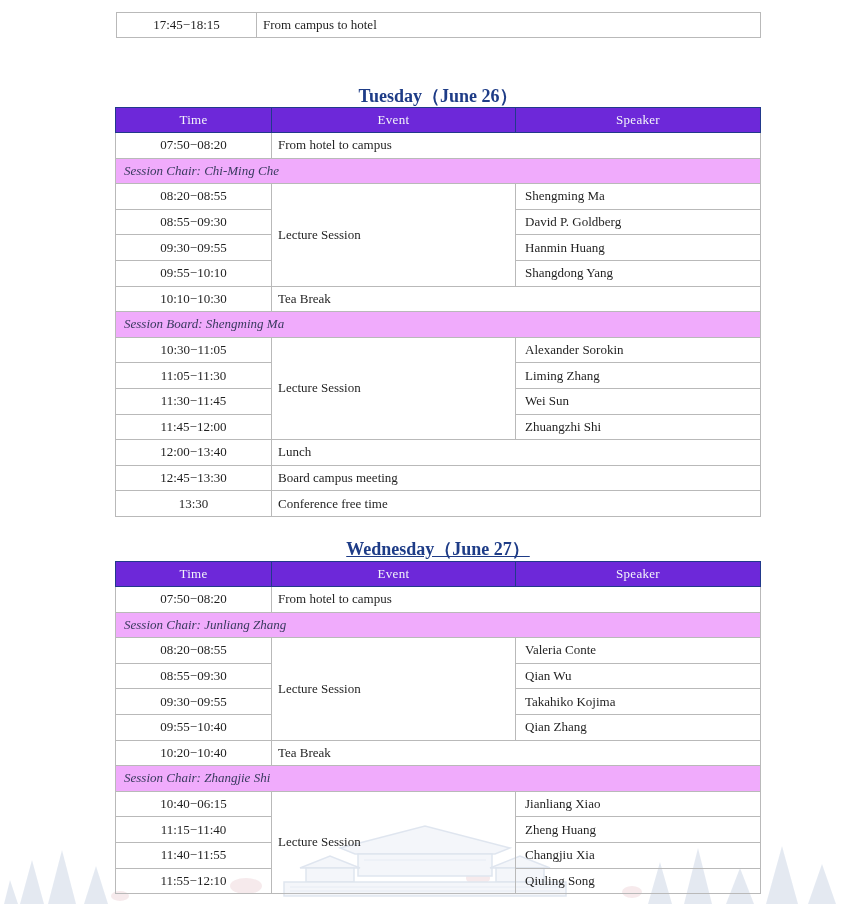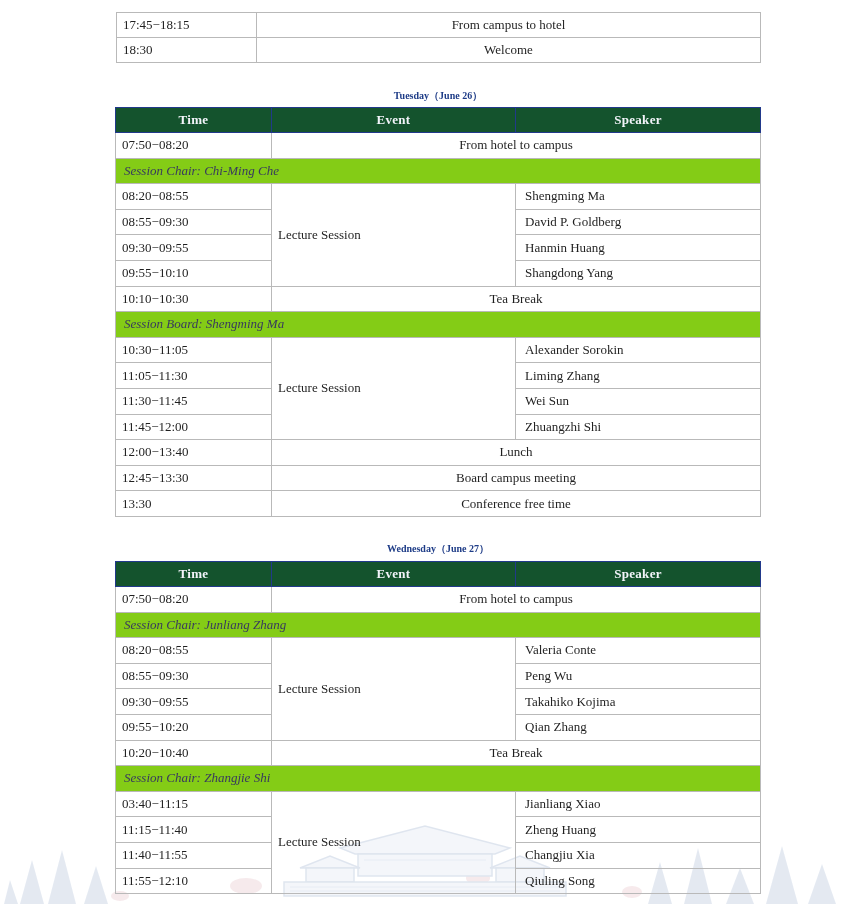--- a/index.html
+++ b/index.html
@@ -44,51 +44,51 @@
     left: 116px;
     top: 12px;
     width: 644px;
   }
   .top-table tr { height: 25px; }
   .day-title {
     position: absolute;
     width: 644px;
     left: 116px;
     text-align: center;
-    font-size: 10px;
+    font-size: 18px;
     font-weight: bold;
     color: #1e3c87;
     line-height: 16px;
     z-index: 1;
   }
   .tue-title { top: 88px; }
-  .wed-title { top: 541px; }
+  .wed-title { top: 541px; text-decoration: underline; }
   .day-table {
     position: absolute;
     left: 115px;
     width: 645px;
   }
   .tue-table { top: 107px; }
   .wed-table { top: 561px; }
   .day-table thead tr { height: 25px; }
   .day-table tbody tr { height: 25.6px; }
   th {
-    background: #14532d;
+    background: #6d28d9;
     color: #f2f4fa;
-    font-weight: bold;
+    font-weight: normal;
     letter-spacing: 0.3px;
     border: 1px solid #21398b;
   }
   th + th { border-left: 1px solid #ef4444; }
-  .tc { text-align: left; }
-  .ec { text-align: center; }
+  .tc { text-align: center; }
+  .ec { }
   .sc { text-align: left; padding-left: 9px; }
   .lecture-cell { vertical-align: middle; }
   .chair-row td {
-    background: #84cc16;
+    background: #f0abfc;
     font-style: italic;
     color: #383a5e;
     padding-left: 8px;
     border-left: 1px solid #b9b9b9;
     border-right: 1px solid #b9b9b9;
   }
 </style>
 </head>
 <body>
 
@@ -140,24 +140,20 @@
   <table class="top-table">
     <colgroup>
         <col style="width:140px">
         <col style="width:504px">
       </colgroup>
     <tbody>
       <tr>
         <td class="tc">17:45−18:15</td>
         <td class="ec">From campus to hotel</td>
       </tr>
-      <tr>
-        <td class="tc">18:30</td>
-        <td class="ec">Welcome</td>
-      </tr>
     </tbody>
   </table>
 
   <div class="day-title tue-title">Tuesday（June 26）</div>
 
   <table class="day-table tue-table">
     <colgroup>
         <col style="width:156px">
         <col style="width:244px">
         <col style="width:245px">
@@ -256,39 +252,39 @@
       <tr class="chair-row">
         <td colspan="3">Session Chair: Junliang Zhang</td>
       </tr>
       <tr>
         <td class="tc">08:20−08:55</td>
         <td class="lecture-cell" rowspan="4">Lecture Session</td>
         <td class="sc">Valeria Conte</td>
       </tr>
       <tr>
         <td class="tc">08:55−09:30</td>
-        <td class="sc">Peng Wu</td>
+        <td class="sc">Qian Wu</td>
       </tr>
       <tr>
         <td class="tc">09:30−09:55</td>
         <td class="sc">Takahiko Kojima</td>
       </tr>
       <tr>
-        <td class="tc">09:55−10:20</td>
+        <td class="tc">09:55−10:40</td>
         <td class="sc">Qian Zhang</td>
       </tr>
       <tr>
         <td class="tc">10:20−10:40</td>
         <td class="ec" colspan="2">Tea Break</td>
       </tr>
       <tr class="chair-row">
         <td colspan="3">Session Chair: Zhangjie Shi</td>
       </tr>
       <tr>
-        <td class="tc">03:40−11:15</td>
+        <td class="tc">10:40−06:15</td>
         <td class="lecture-cell" rowspan="4">Lecture Session</td>
         <td class="sc">Jianliang Xiao</td>
       </tr>
       <tr>
         <td class="tc">11:15−11:40</td>
         <td class="sc">Zheng Huang</td>
       </tr>
       <tr>
         <td class="tc">11:40−11:55</td>
         <td class="sc">Changjiu Xia</td>

